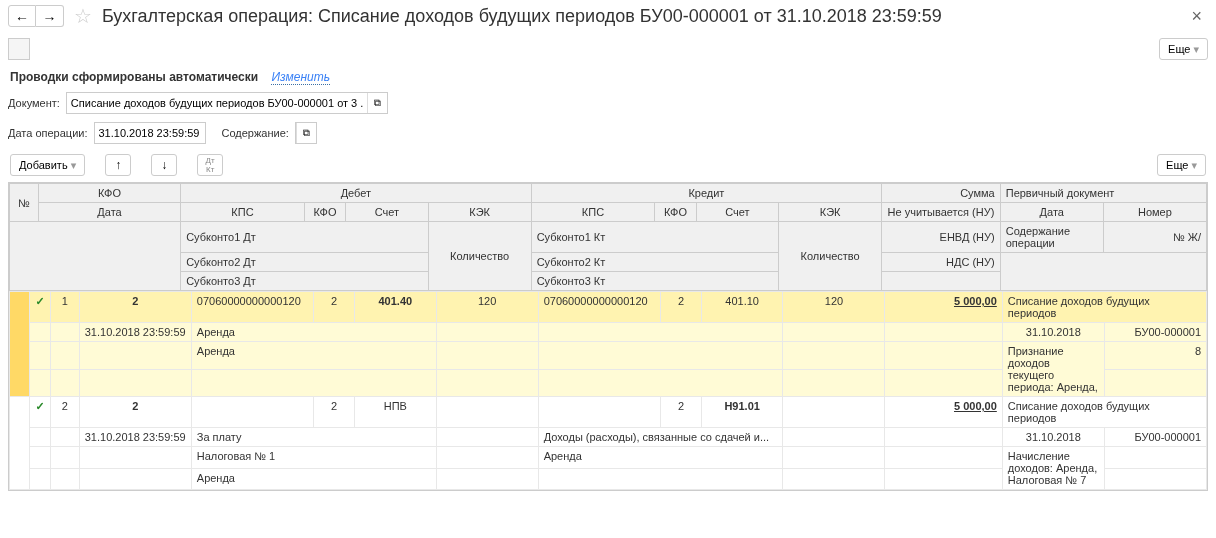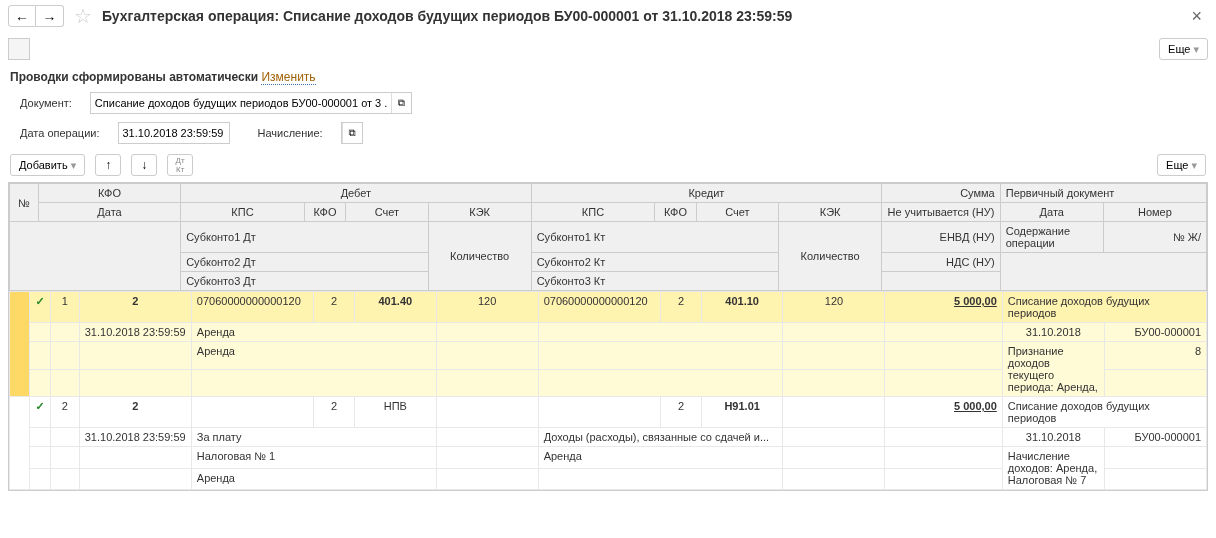--- a/index.html
+++ b/index.html
@@ -2,34 +2,34 @@
 <html><head>
 <meta charset="utf-8">
 <style>
 * { box-sizing: border-box; margin: 0; padding: 0; }
 body { font-family: Arial, sans-serif; font-size: 11px; color: #333; background: #fff; }
 .titlebar { display: flex; align-items: center; padding: 4px 8px; }
 .nav-btn { width: 28px; height: 22px; border: 1px solid #ccc; background: #fff; display: flex; align-items: center; justify-content: center; cursor: pointer; font-size: 14px; }
 .nav-btn:first-of-type { border-radius: 3px 0 0 3px; }
 .nav-btn:last-of-type { border-radius: 0 3px 3px 0; border-left: none; }
 .star { font-size: 20px; color: #ccc; margin: 0 10px; cursor: pointer; }
-.title { font-size: 14px; font-weight: bold; flex: 1; }
+.title { font-size: 18px; font-weight: normal; flex: 1; }
 .close-x { font-size: 18px; color: #666; cursor: pointer; padding: 0 6px; }
 .toolbar { display: flex; align-items: center; padding: 6px 8px; gap: 6px; }
 .sq-btn { width: 22px; height: 22px; border: 1px solid #ccc; background: #f5f5f5; }
 .btn { height: 22px; border: 1px solid #ccc; background: #fff; padding: 0 8px; cursor: pointer; font-size: 11px; display: inline-flex; align-items: center; gap: 3px; border-radius: 3px; }
 .spacer { flex: 1; }
 .autogen { padding: 4px 10px; font-weight: bold; font-size: 12px; }
-.autogen a { color: #a16207; font-weight: normal; cursor: pointer; border-bottom: 1px dotted #3a6ea5; }
-.form-row { display: flex; align-items: center; padding: 4px 0; gap: 18px; margin-left: 20px; }
+.autogen a { color: #3b82f6; font-weight: normal; margin-left: 10px; cursor: pointer; border-bottom: 1px dotted #3a6ea5; font-style: italic; }
+.form-row { display: flex; align-items: center; padding: 4px 8px; gap: 6px; }
 .form-label { font-size: 11px; }
 .input-wrap { display: flex; align-items: center; border: 1px solid #ccc; height: 22px; background: #fff; }
 .input-wrap input { border: none; height: 20px; padding: 0 4px; font-size: 11px; outline: none; }
 .input-btn { width: 20px; height: 20px; border: none; border-left: 1px solid #ddd; background: #fff; cursor: pointer; font-size: 10px; }
-.tool2 { display: flex; align-items: center; padding: 6px 10px; gap: 10px; }
+.tool2 { display: flex; align-items: center; padding: 6px 10px; gap: 20px; }
 .sm-btn { width: 26px; height: 22px; border: 1px solid #ccc; background: #fff; cursor: pointer; display: flex; align-items: center; justify-content: center; font-size: 12px; border-radius: 3px; }
 .grid { border: 1px solid #ccc; margin: 0 8px; }
 .hdr-tbl { width: 100%; border-collapse: collapse; background: #f0f0f0; }
 .hdr-tbl td { border: 1px solid #ccc; padding: 3px 5px; font-size: 11px; text-align: center; vertical-align: middle; }
 .body-tbl { width: 100%; border-collapse: collapse; }
 .body-tbl td { border: 1px solid #e8e8e8; padding: 3px 5px; font-size: 11px; vertical-align: top; height: 18px; }
 .row-sel { background: #fff3b0; }
 .row-sel2 { background: #fffbd6; }
 .check { color: #2a8a2a; font-weight: bold; text-align: center; }
 .num-col { text-align: right; text-decoration: underline; }
@@ -67,21 +67,21 @@
     <input style="width: 300px;" value="Списание доходов будущих периодов БУ00-000001 от 3 ...">
     <button class="input-btn">⧉</button>
   </div>
 </div>
 
 <div class="form-row">
   <span class="form-label">Дата операции:</span>
   <div class="input-wrap">
     <input style="width: 110px;" value="31.10.2018 23:59:59">
   </div>
-  <span class="form-label" style="margin-left:10px">Начисление:</span>
+  <span class="form-label" style="margin-left:10px">Содержание:</span>
   <div class="input-wrap">
     <button class="input-btn">⧉</button>
   </div>
 </div>
 
 <div class="tool2">
   <button class="btn">
       <span>Добавить</span> 
       <span class="vdots">▾</span>
     </button>
@@ -184,21 +184,21 @@
   <td rowspan="4" class="col-marker"></td>
   <td class="check">✓</td>
   <td style="text-align:center">1</td>
   <td style="text-align:center;font-weight:bold">2</td>
   <td>07060000000000120</td>
   <td style="text-align:center">2</td>
   <td style="font-weight:bold;text-align:center">401.40</td>
   <td style="text-align:center">120</td>
   <td>07060000000000120</td>
   <td style="text-align:center">2</td>
-  <td style="font-weight:bold;text-align:center">401.10</td>
+  <td style="font-weight:normal;text-align:center">401.10</td>
   <td style="text-align:center">120</td>
   <td class="num-col" style="font-weight:bold">5 000,00</td>
   <td colspan="2">Списание доходов будущих периодов</td>
 </tr>
 <tr class="row-sel2">
   <td></td>
           <td></td>
   <td style="text-align:center">31.10.2018 23:59:59</td>
   <td colspan="3">Аренда</td>
   <td></td>

